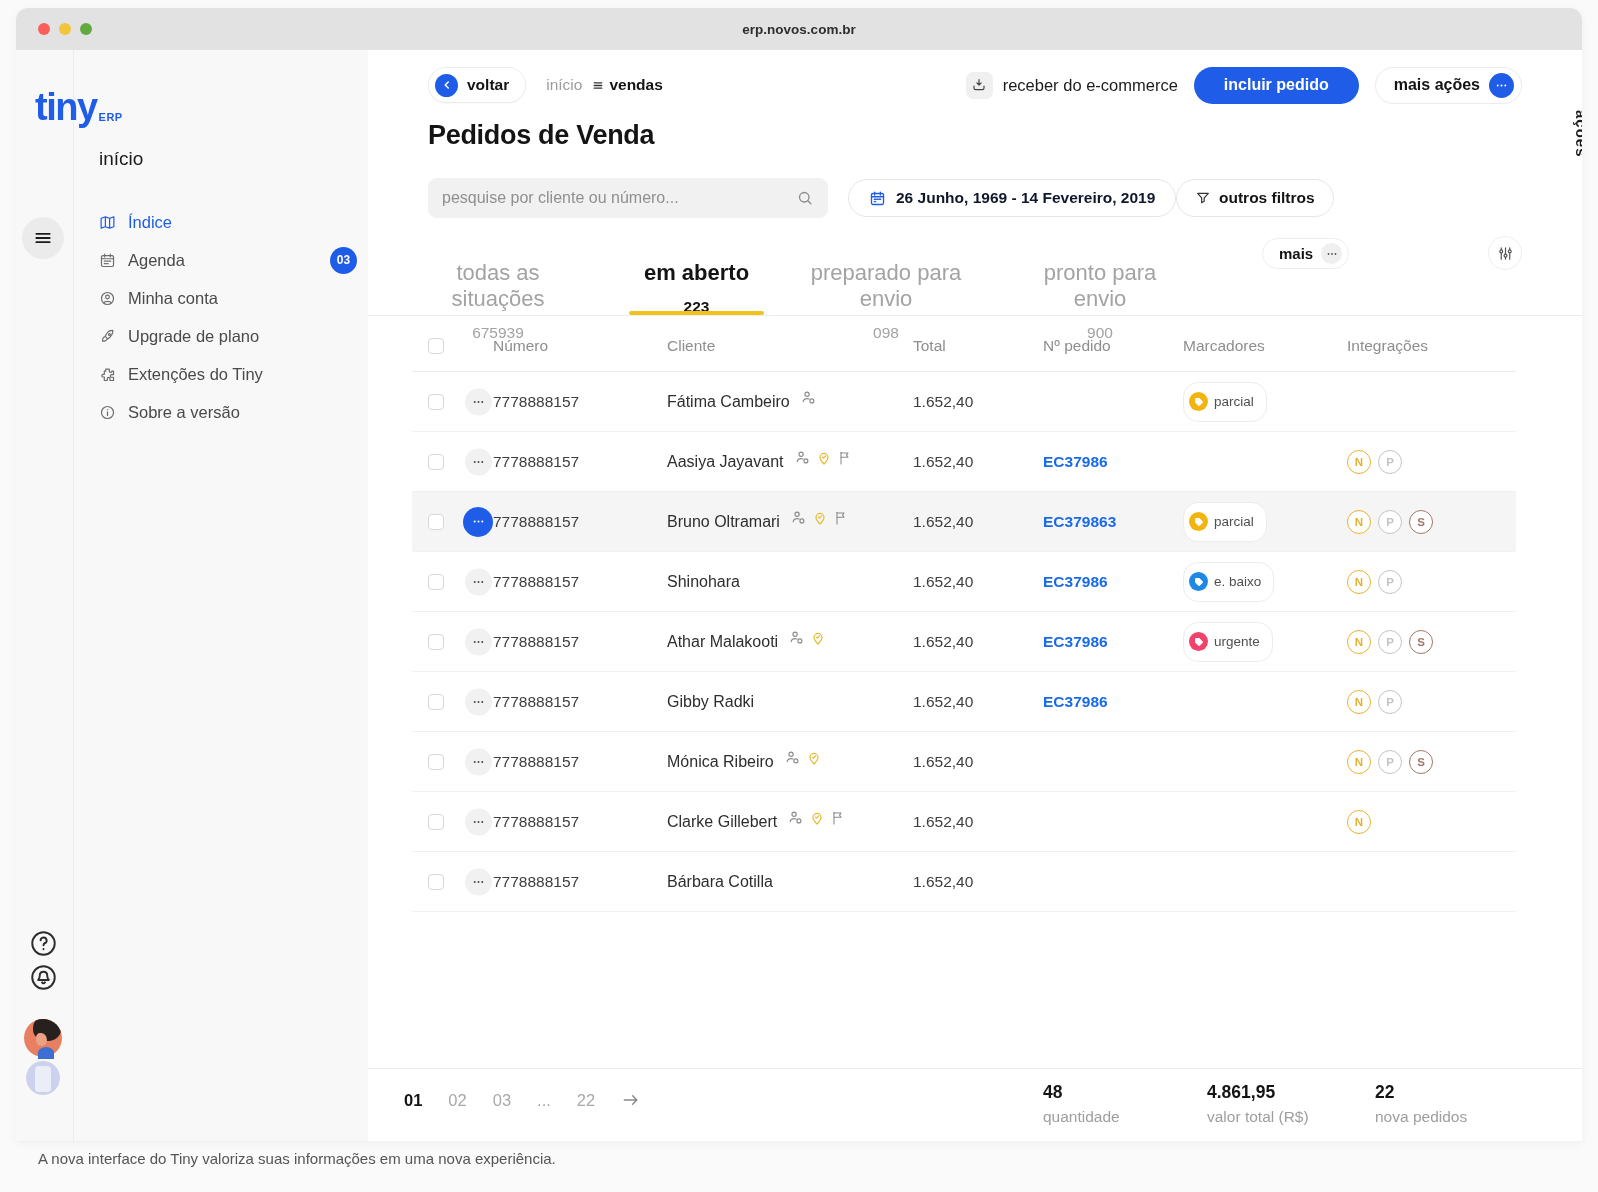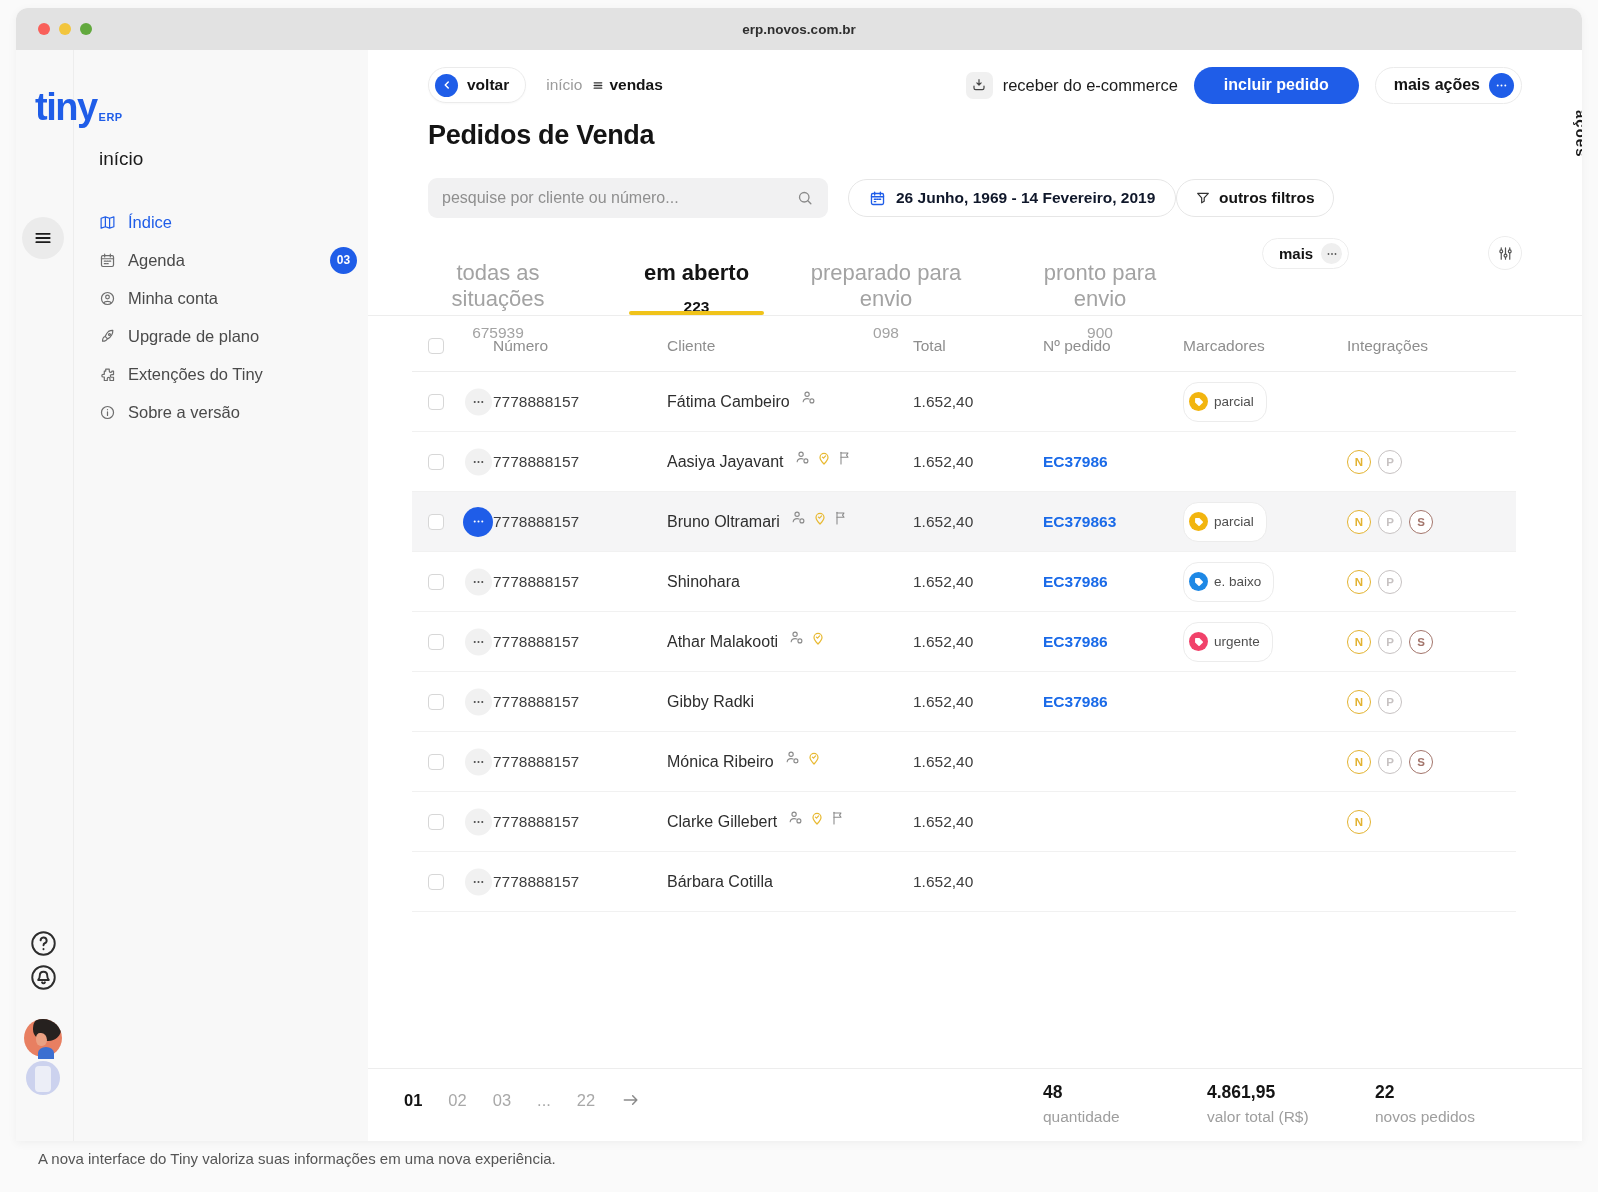--- a/index.html
+++ b/index.html
@@ -790,21 +790,21 @@
       <div class="stat stat1">
         <div class="stat-value">48</div>
         <div class="stat-label">quantidade</div>
       </div>
       <div class="stat stat2">
         <div class="stat-value">4.861,95</div>
         <div class="stat-label">valor total (R$)</div>
       </div>
       <div class="stat stat3">
         <div class="stat-value">22</div>
-        <div class="stat-label">novos pedidos</div>
+        <div class="stat-label">nova pedidos</div>
       </div>
 
       <div class="edge-label">ações</div>
     </div>
   </div>
 </div>
 
 <div class="footer-note">A nova interface do Tiny valoriza suas informações em uma nova experiência.</div>
 
 </body></html>

